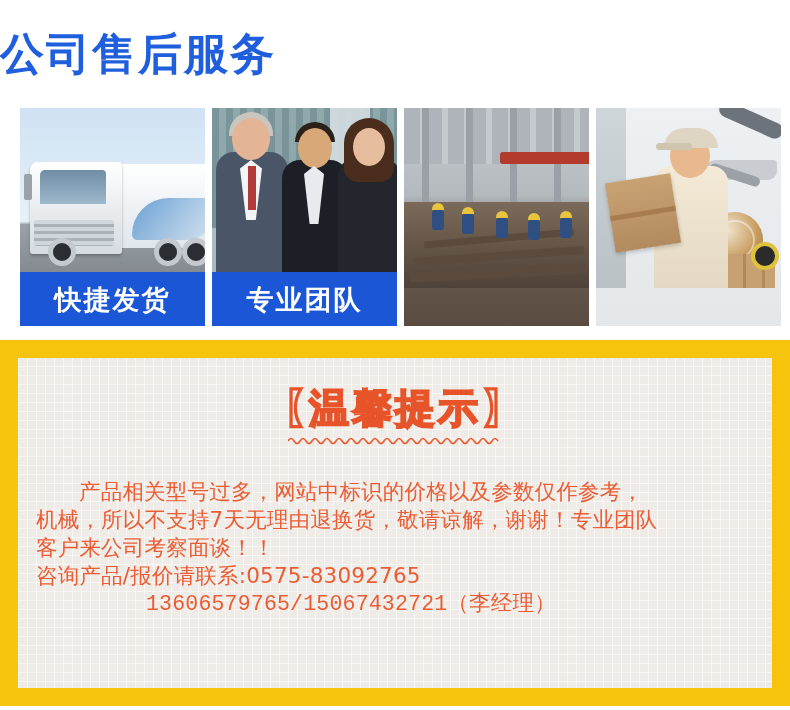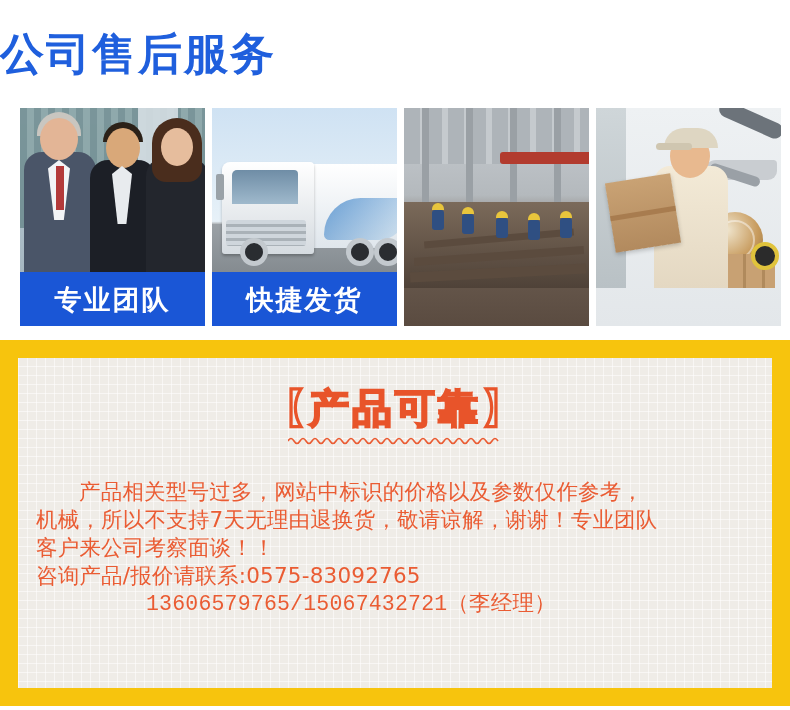--- a/index.html
+++ b/index.html
@@ -179,62 +179,62 @@
 <div class="page">
 
   <div class="title-wrap">
     <div class="title">公司售后服务</div>
   </div>
 
   <div class="cards">
 
     <div class="card">
       <div class="photo">
-        <div class="scene c1">
-          <div class="bldg"></div>
-            <div class="bldg2"></div>
-          <div class="p p1">
-              <div class="hair"></div>
-              <div class="head"></div>
-              <div class="shirt"></div>
-              <div class="tie"></div>
-            </div>
-          <div class="p p2">
-              <div class="hair"></div>
-              <div class="head"></div>
-              <div class="shirt"></div>
-            </div>
-          <div class="p p3">
-              <div class="hair"></div>
-              <div class="face"></div>
-            </div>
-        </div>
-      </div>
-      <div class="cap">
-        <span>专业团队</span>
-      </div>
-    </div>
-
-    <div class="card">
-      <div class="photo">
         <div class="scene c2">
           <div class="road"></div>
           <div class="box"></div>
             <div class="swoosh"></div>
           <div class="cab"></div>
             <div class="win"></div>
             <div class="grill"></div>
           <div class="mirror"></div>
           <div class="w1"></div>
             <div class="w2"></div>
             <div class="w3"></div>
         </div>
       </div>
       <div class="cap">
         <span>快捷发货</span>
+      </div>
+    </div>
+
+    <div class="card">
+      <div class="photo">
+        <div class="scene c1">
+          <div class="bldg"></div>
+            <div class="bldg2"></div>
+          <div class="p p1">
+              <div class="hair"></div>
+              <div class="head"></div>
+              <div class="shirt"></div>
+              <div class="tie"></div>
+            </div>
+          <div class="p p2">
+              <div class="hair"></div>
+              <div class="head"></div>
+              <div class="shirt"></div>
+            </div>
+          <div class="p p3">
+              <div class="hair"></div>
+              <div class="face"></div>
+            </div>
+        </div>
+      </div>
+      <div class="cap">
+        <span>专业团队</span>
       </div>
     </div>
 
     <div class="card">
       <div class="photo">
         <div class="scene c3">
           <div class="roof"></div>
           <div class="beamv" style="left:18px"></div>
           <div class="beamv" style="left:62px"></div>
           <div class="beamv" style="left:106px"></div>
@@ -282,21 +282,21 @@
         </div>
       </div>
     </div>
 
   </div>
 
   <div class="notice-wrap">
     <div class="notice">
       <div class="notice-inner">
 
-        <div class="notice-title">【产品可靠】</div>
+        <div class="notice-title">【温馨提示】</div>
 
         <svg class="wave" viewBox="0 0 215 12" preserveAspectRatio="none">
           <path d="M0 7 q3 -5 6 0 t6 0 t6 0 t6 0 t6 0 t6 0 t6 0 t6 0 t6 0 t6 0 t6 0 t6 0 t6 0 t6 0 t6 0 t6 0 t6 0 t6 0 t6 0 t6 0 t6 0 t6 0 t6 0 t6 0 t6 0 t6 0 t6 0 t6 0 t6 0 t6 0 t6 0 t6 0 t6 0 t6 0 t6 0" fill="none" stroke="#ea5c33" stroke-width="1.6"></path>
         </svg>
 
         <div class="body-text">
           <p class="indent">产品相关型号过多，网站中标识的价格以及参数仅作参考，</p>
           <p>机械，所以不支持7天无理由退换货，敬请谅解，谢谢！专业团队</p>
           <p>客户来公司考察面谈！！</p>
           <p>咨询产品/报价请联系:0575-83092765</p>

